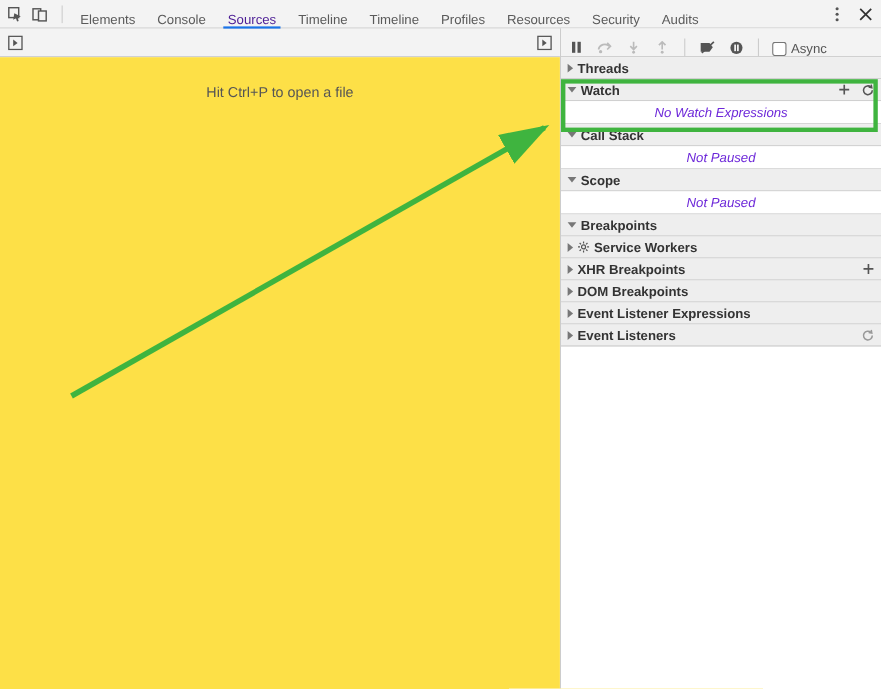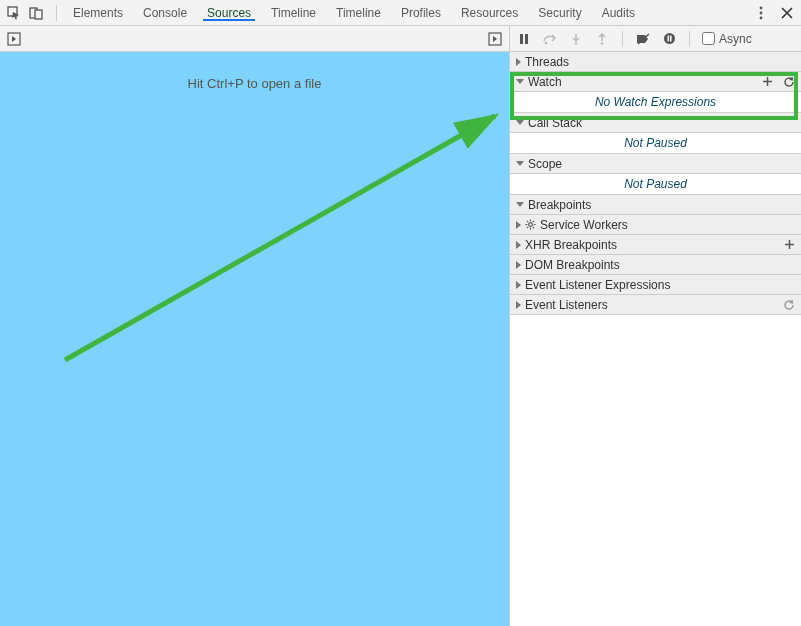--- a/index.html
+++ b/index.html
@@ -27,31 +27,31 @@
     gap: 6px;
   }
   .icon-btn {
     width: 16px; height: 16px;
     display: inline-flex; align-items: center; justify-content: center;
     color: #555;
   }
   .tabs-sep {
     width: 1px; height: 16px; background: #ccc; margin: 0 6px;
   }
-  .tab-list { display: flex; align-items: center; height: 100%; }
+  .tab-list { display: flex; align-items: flex-end; height: 100%; }
   .tab {
     padding: 0 10px;
     display: flex;
     align-items: center;
     color: #5a5a5a;
     cursor: default;
     position: relative;
   }
   .tab.active {
-    color: #14532d;
+    color: #4c1d95;
   }
   .tab.active::after {
     content: '';
     position: absolute;
     left: 6px; right: 6px; bottom: -1px;
     height: 2px;
     background: #1a73e8;
   }
   .tab-right {
     margin-left: auto;
@@ -74,21 +74,21 @@
     height: 26px;
     border-bottom: 1px solid #ccc;
     display: flex;
     align-items: center;
     padding: 0 6px;
     background: #f3f3f3;
   }
   .sub-toolbar .spacer { flex: 1; }
   .editor-area {
     flex: 1;
-    background: #7dd3fc;
+    background: #fde047;
     display: flex;
     position: relative;
   }
   .hint-text {
     position: absolute;
     top: 24px;
     left: 0; right: 0;
     text-align: center;
     color: #555;
     font-size: 13px;
@@ -96,39 +96,40 @@
   .right-pane {
     flex: 1;
     display: flex;
     flex-direction: column;
     background: #fff;
   }
   .debug-toolbar {
     height: 26px;
     border-bottom: 1px solid #ccc;
     display: flex;
-    align-items: center;
+    align-items: flex-end;
     padding: 0 6px;
     gap: 10px;
     background: #f3f3f3;
   }
   .debug-toolbar .sep {
     width: 1px; height: 16px; background: #ccc; margin: 0 2px;
   }
   .debug-toolbar .dim { color: #aaa; }
   .async-chk { display: flex; align-items: center; gap: 4px; color: #555; }
   .section-header {
     height: 20px;
     background: #eee;
     border-bottom: 1px solid #ccc;
     display: flex;
     align-items: center;
     padding: 0 6px;
     gap: 4px;
     color: #333;
+    font-weight: bold;
   }
   .section-header .tri {
     width: 0; height: 0;
     display: inline-block;
   }
   .tri.right {
     border-top: 4px solid transparent;
     border-bottom: 4px solid transparent;
     border-left: 5px solid #777;
   }
@@ -136,21 +137,21 @@
     border-left: 4px solid transparent;
     border-right: 4px solid transparent;
     border-top: 5px solid #777;
   }
   .section-header .hdr-spacer { flex: 1; }
   .section-header .hdr-icon { color: #555; }
   .section-body {
     border-bottom: 1px solid #ccc;
     text-align: center;
     padding: 3px 0;
-    color: #0c4a6e;
+    color: #6d28d9;
     font-style: italic;
     background: #fff;
   }
   .watch-highlight {
     position: absolute;
     border: 4px solid #3fb43f;
     pointer-events: none;
   }
   .arrow-svg {
     position: absolute;

